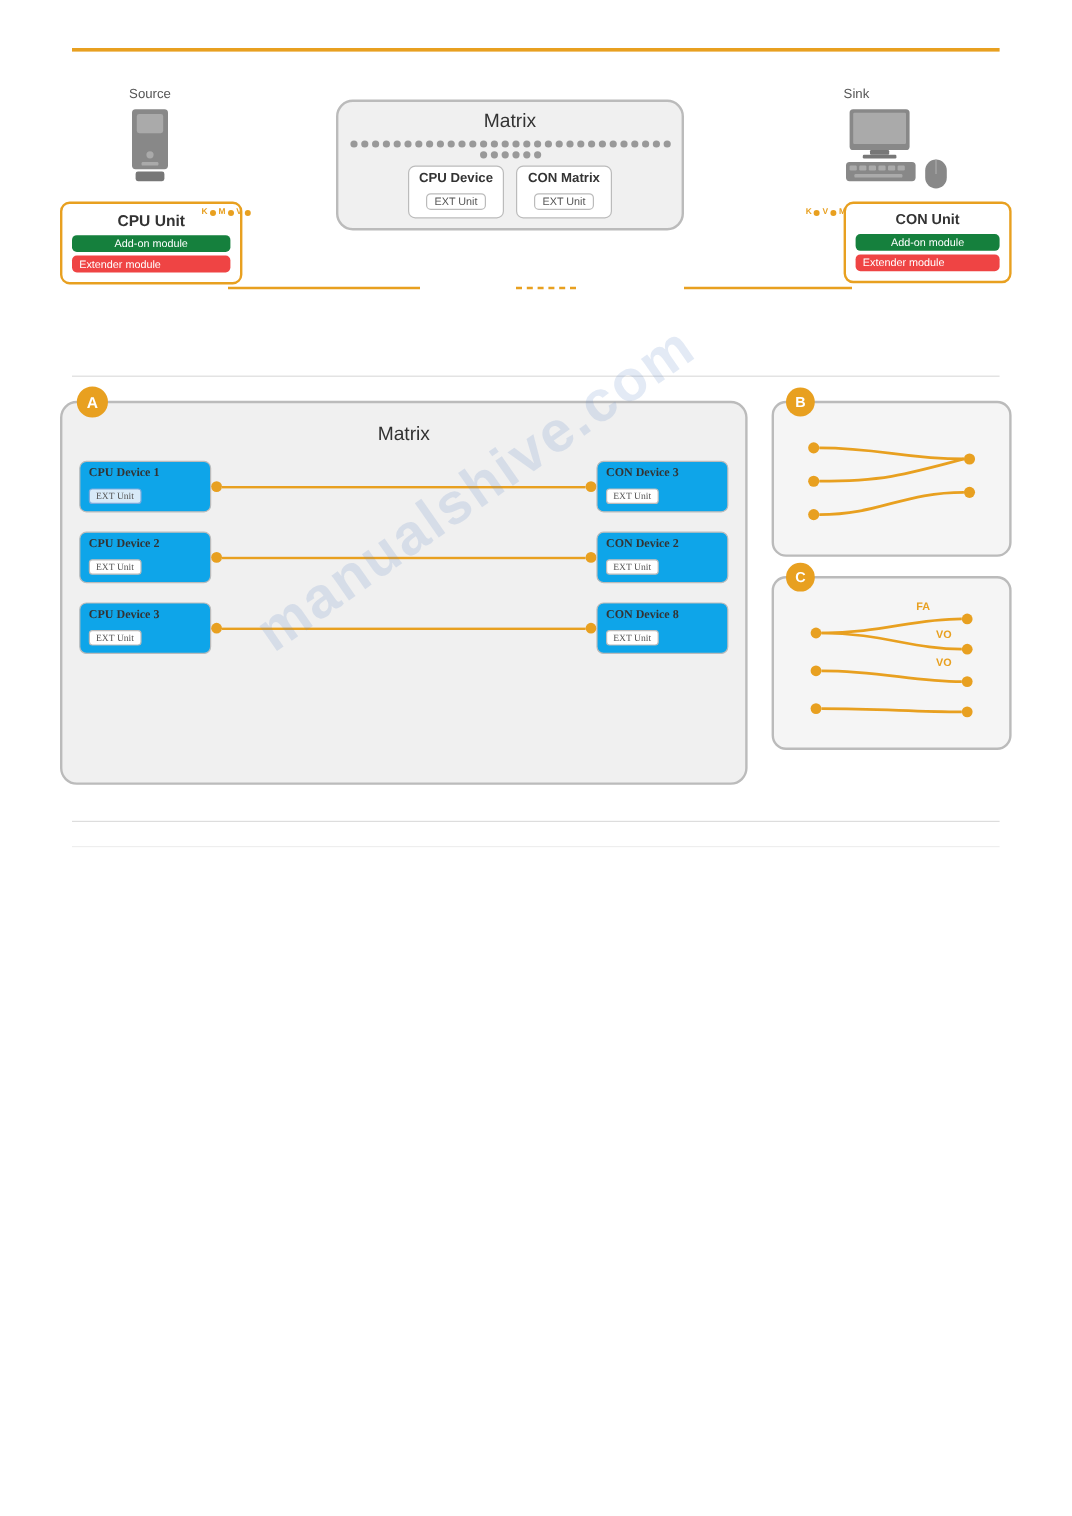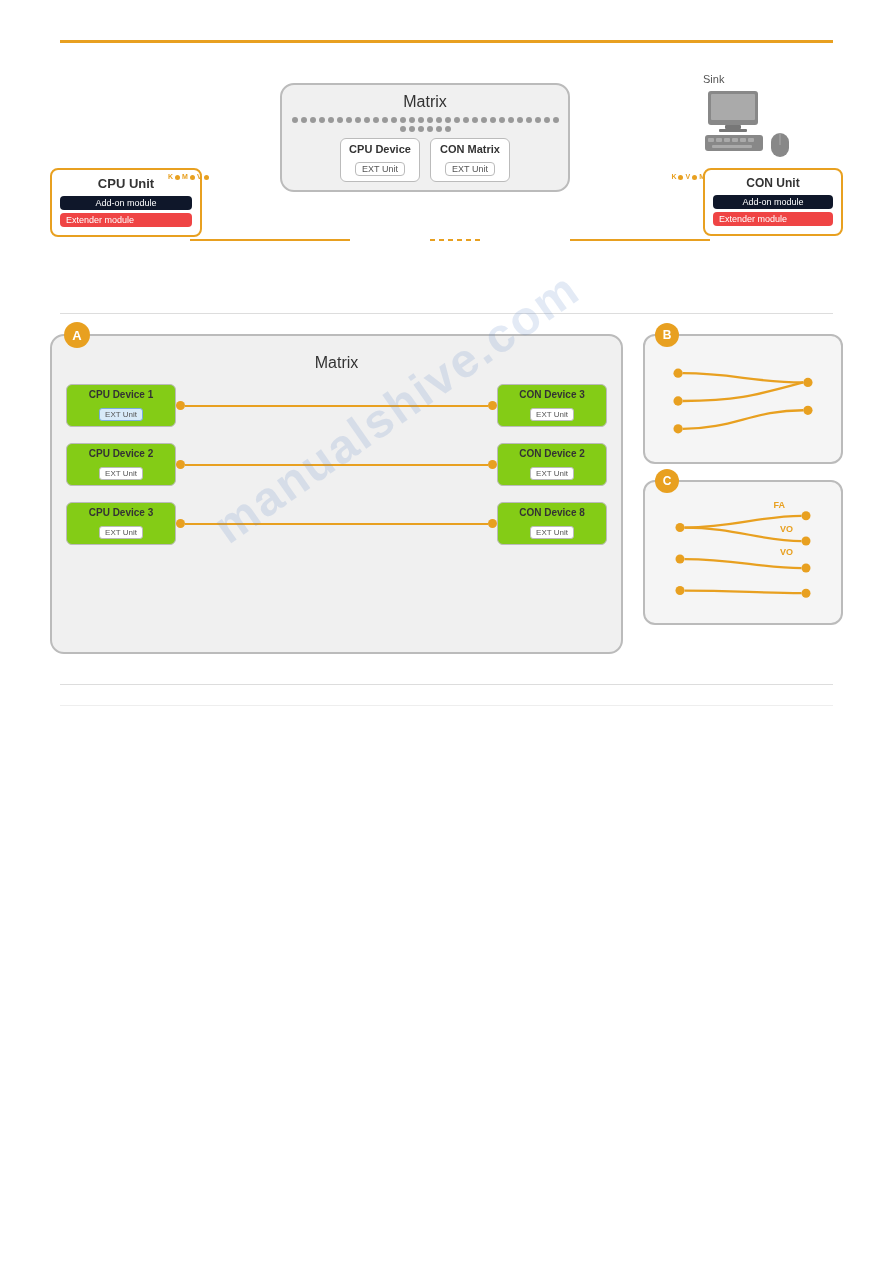--- a/index.html
+++ b/index.html
@@ -57,21 +57,21 @@
       padding: 6px 8px 8px 8px;
       text-align: center;
     }
     .cpu-unit-title {
       font-size: 13px;
       font-weight: bold;
       color: #333;
       margin-bottom: 5px;
     }
     .addon-btn {
-      background: #0f172a;
+      background: #15803d;
       color: #fff;
       border-radius: 4px;
       font-size: 9px;
       padding: 2px 6px;
       margin-bottom: 3px;
       display: block;
       text-align: center;
     }
     .extender-btn {
       background: #ef4444;
@@ -261,24 +261,24 @@
     
     .device-row {
       display: flex;
       align-items: center;
       margin-bottom: 16px;
       gap: 0;
     }
     .device-box-small {
       border: 1.5px solid #bbb;
       border-radius: 6px;
-      background: #84cc16;
+      background: #0ea5e9;
       padding: 4px 7px 5px 7px;
-      text-align: center;
       width: 110px;
+      font-family: Liberation Serif, serif;
     }
     .device-box-small .dev-title {
       font-size: 10px;
       font-weight: bold;
       color: #333;
       margin-bottom: 3px;
     }
     .device-box-small .ext-badge {
       border: 1.5px solid #bbb;
       border-radius: 3px;
@@ -339,21 +339,21 @@
       color: #fff;
       font-weight: bold;
       font-size: 12px;
       display: flex;
       align-items: center;
       justify-content: center;
     }
     .panel-c-label-fa {
       position: absolute;
       top: 18px;
-      right: 56px;
+      right: 66px;
       font-size: 9px;
       color: #e8a020;
       font-weight: bold;
     }
     .panel-c-label-vo1 {
       position: absolute;
       top: 42px;
       right: 48px;
       font-size: 9px;
       color: #e8a020;
@@ -386,20 +386,31 @@
       height: 100%;
     }
   </style>
 </head>
 <body>
 
 <div class="top-line"></div>
 
 <div class="diagram1-container">
 
+  <div class="source-block">
+    <div class="source-label">Source</div>
+    
+    <svg class="computer-icon" viewBox="0 0 50 70">
+      <rect x="10" y="2" width="30" height="50" rx="3" fill="#888"></rect>
+      <rect x="14" y="6" width="22" height="16" rx="2" fill="#aaa"></rect>
+      <circle cx="25" cy="40" r="3" fill="#aaa"></circle>
+      <rect x="18" y="46" width="14" height="3" rx="1" fill="#aaa"></rect>
+      <rect x="13" y="54" width="24" height="8" rx="2" fill="#777"></rect>
+    </svg>
+  </div>
 
   <div class="cpu-unit-box">
     <div class="cpu-unit-title">CPU Unit</div>
     <span class="addon-btn">Add-on module</span>
     <span class="extender-btn">Extender module</span>
   </div>
 
   <div class="kmv-labels-left">
     <span class="kmv-label">K</span>
     <div class="kmv-dot"></div>

